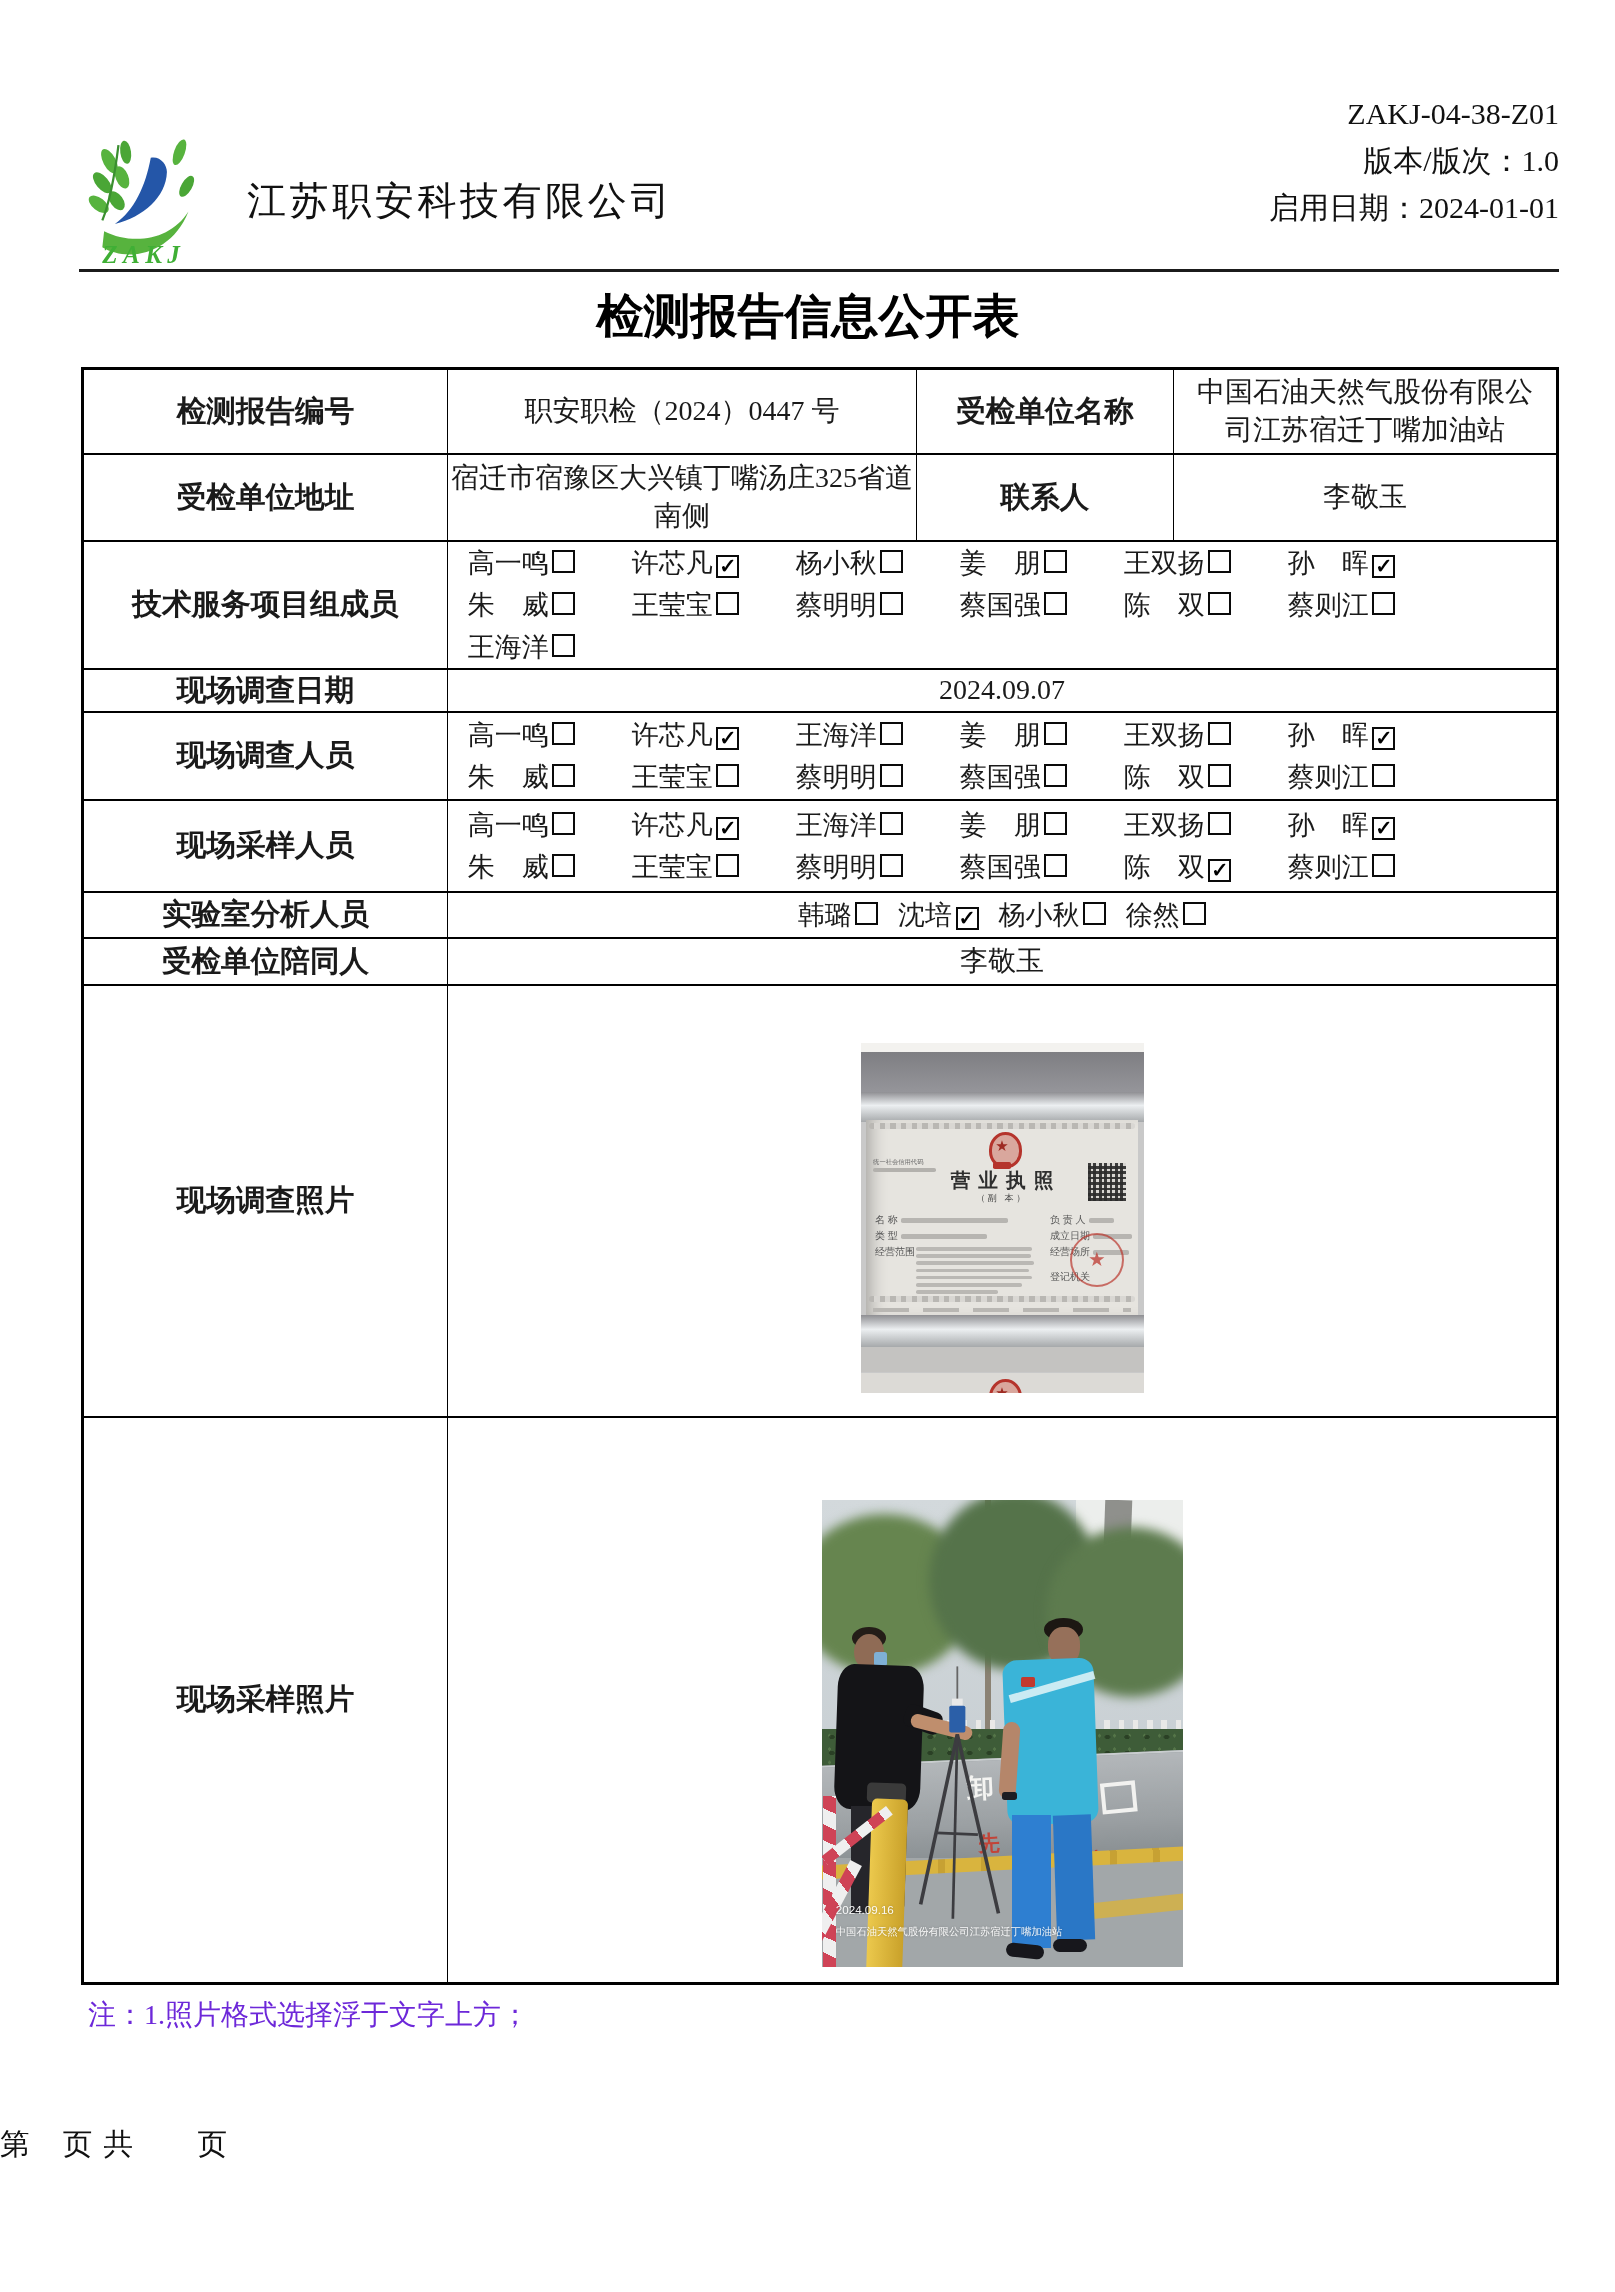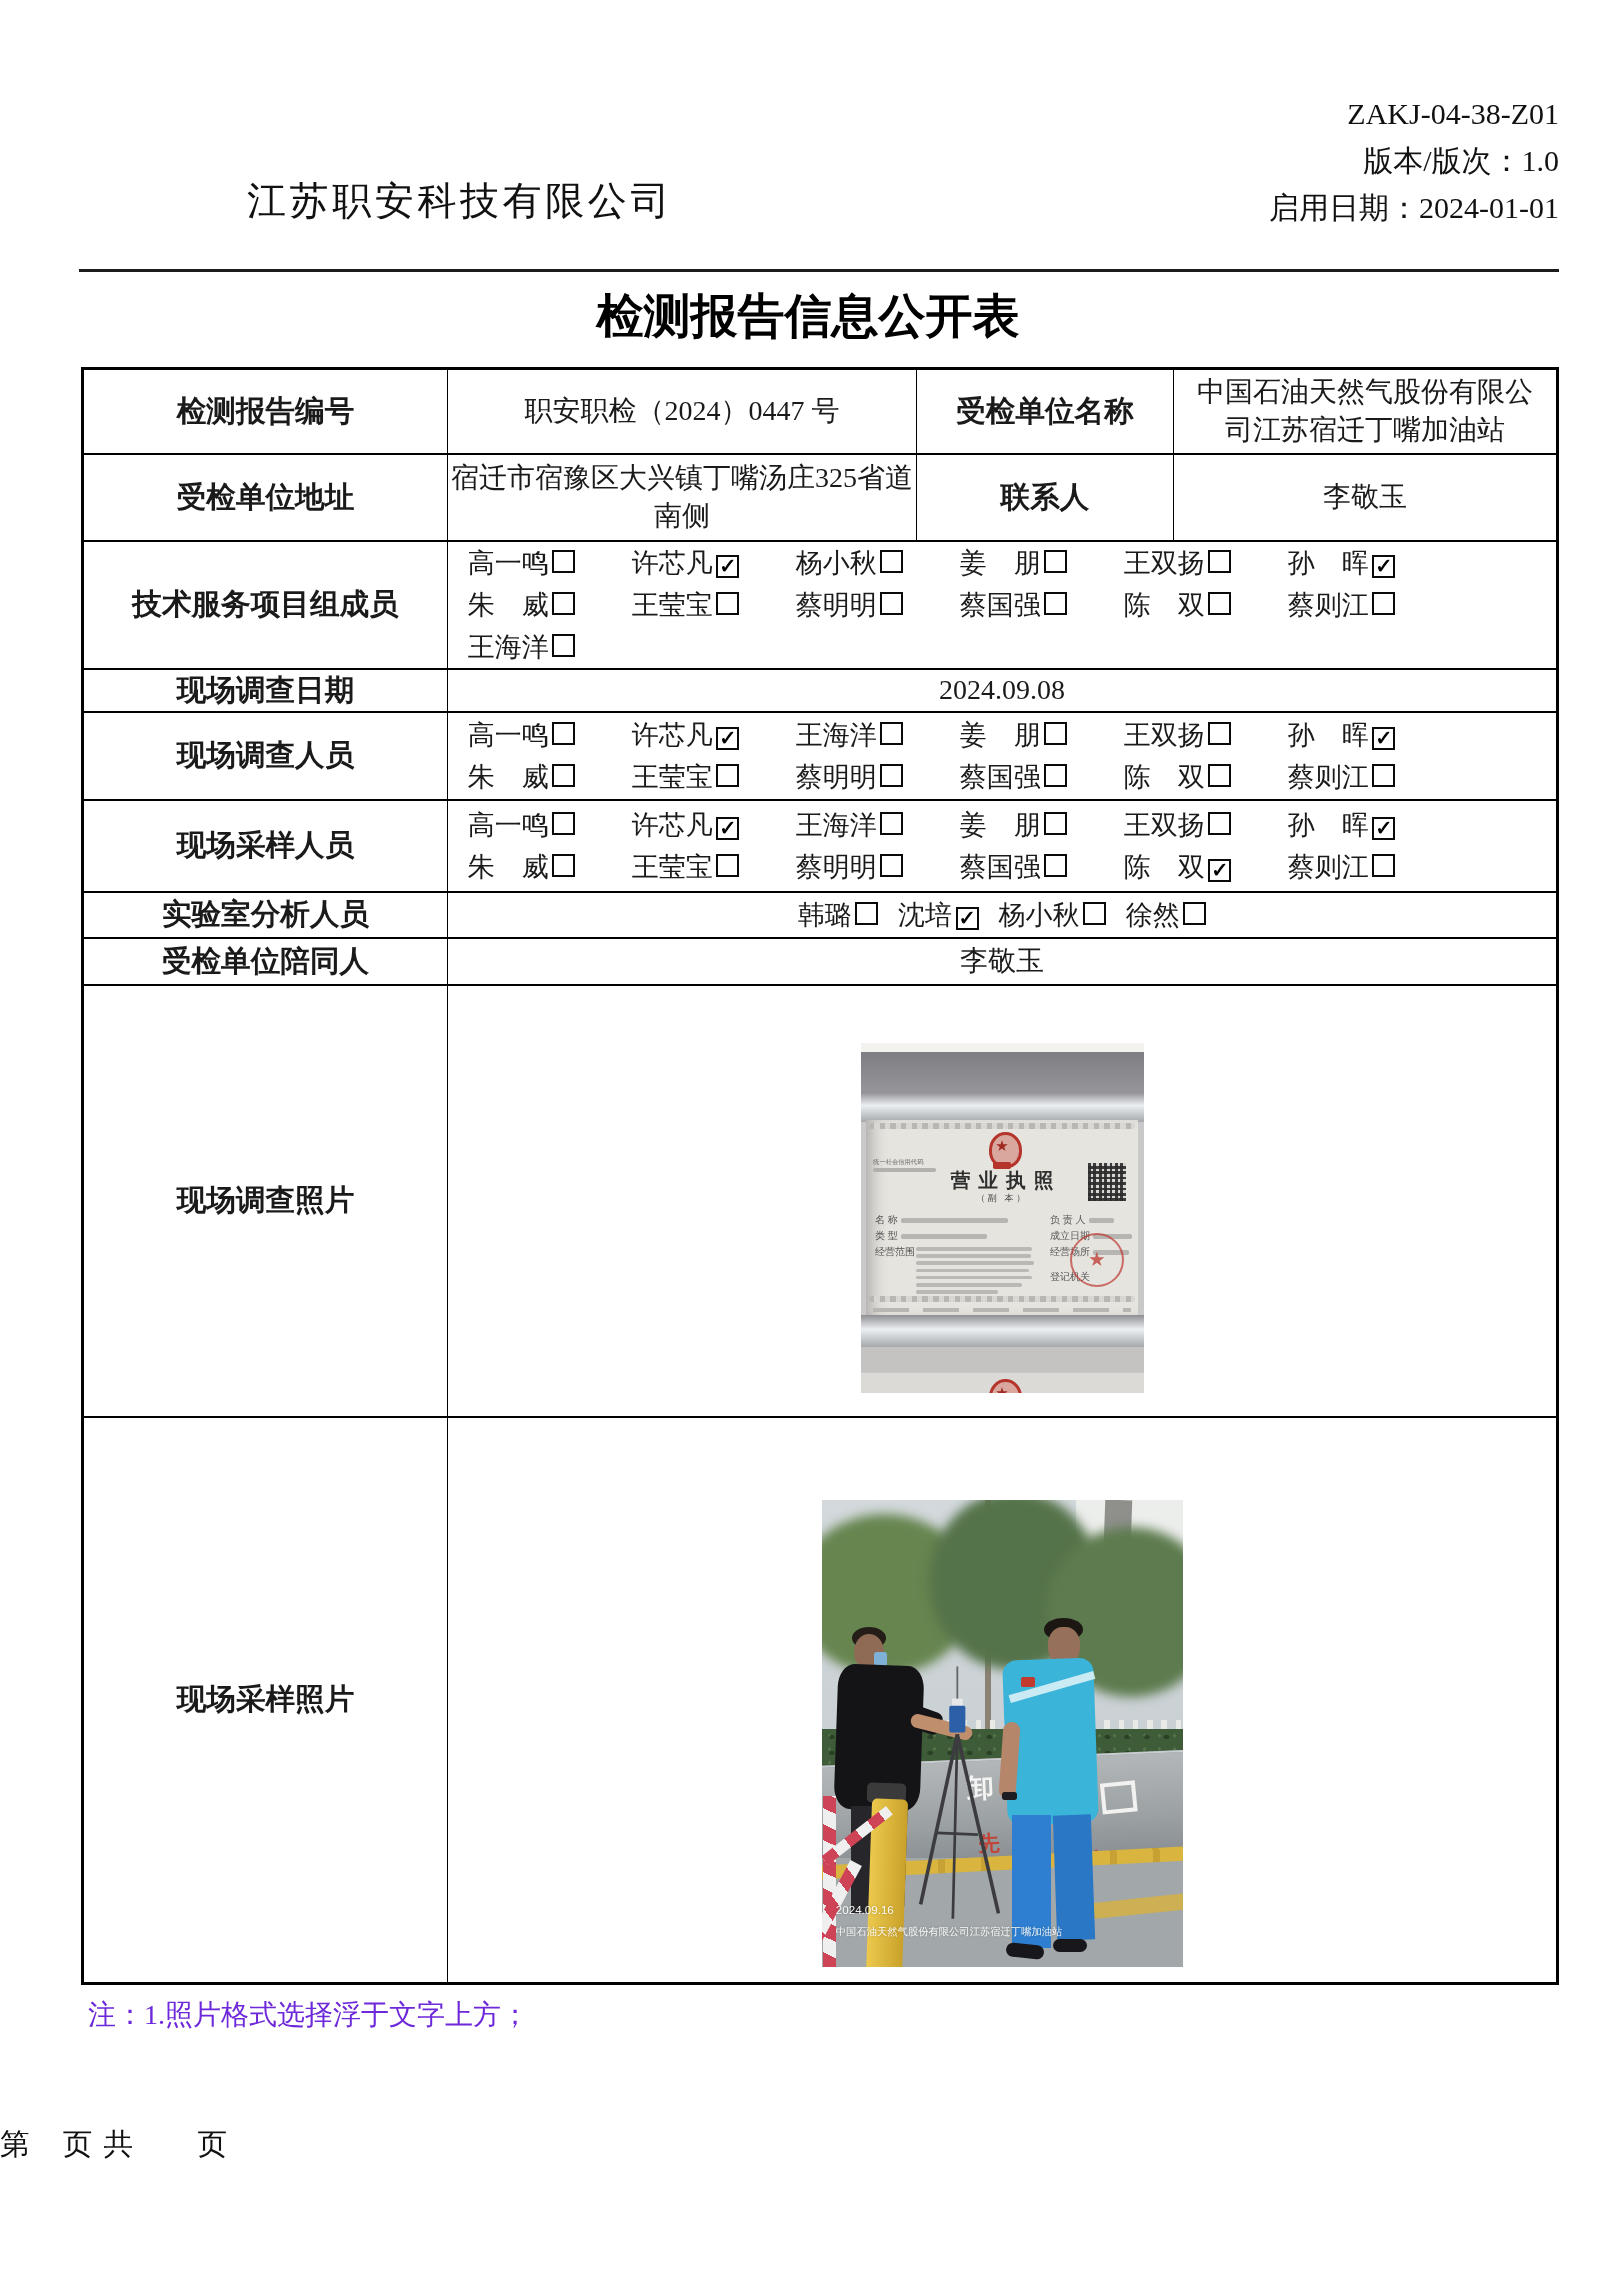--- a/index.html
+++ b/index.html
@@ -141,20 +141,38 @@
 
   
   .note{position:absolute;left:88px;top:1996px;font-size:28px;color:#6d28d9;}
   .pagefooter{position:absolute;left:0;top:2124px;width:100%;text-align:left;font-size:29.6px;color:#111;letter-spacing:1.8px;}
 </style>
 </head>
 <body>
 
 <div class="page">
 
+  <div class="logo">
+    <svg width="157" height="142" viewBox="0 0 175 158">
+      <g>
+        <path d="M80,34 C74,66 62,92 40,108 C72,100 97,78 98,50 C98,42 91,32 80,34 Z" fill="#2456a8"></path>
+        <path d="M28,116 C60,132 102,126 122,94 C104,140 56,152 26,134 Z" fill="#57b33e"></path>
+        <ellipse cx="34" cy="38" rx="7" ry="15" fill="#57b33e" transform="rotate(-28 34 38)"></ellipse>
+        <ellipse cx="26" cy="62" rx="7" ry="14" fill="#4aa636" transform="rotate(-40 26 62)"></ellipse>
+        <ellipse cx="22" cy="86" rx="7" ry="13" fill="#57b33e" transform="rotate(-52 22 86)"></ellipse>
+        <ellipse cx="52" cy="28" rx="6" ry="13" fill="#4aa636" transform="rotate(-8 52 28)"></ellipse>
+        <ellipse cx="48" cy="56" rx="7" ry="13" fill="#57b33e" transform="rotate(-22 48 56)"></ellipse>
+        <ellipse cx="42" cy="82" rx="7" ry="12" fill="#4aa636" transform="rotate(-36 42 82)"></ellipse>
+        <ellipse cx="112" cy="28" rx="6" ry="15" fill="#57b33e" transform="rotate(20 112 28)"></ellipse>
+        <ellipse cx="120" cy="66" rx="6" ry="13" fill="#4aa636" transform="rotate(30 120 66)"></ellipse>
+        <path d="M44,20 C40,52 34,84 26,104" stroke="#3a8f2f" stroke-width="2.5" fill="none"></path>
+        <text x="26" y="152" font-family="Liberation Serif, serif" font-style="italic" font-weight="bold" font-size="28" letter-spacing="6" fill="#3faf35">ZAKJ</text>
+      </g>
+    </svg>
+  </div>
   <div class="company">江苏职安科技有限公司</div>
   <div class="meta">
     <div>ZAKJ-04-38-Z01</div>
     <div>版本/版次：1.0</div>
     <div>启用日期：2024-01-01</div>
   </div>
   <div class="rule"></div>
 
   <div class="title">检测报告信息公开表</div>
 
@@ -197,21 +215,21 @@
               <span class="member"><span class="mname">陈　双</span><span class="cb"></span></span>
               <span class="member"><span class="mname">蔡则江</span><span class="cb"></span></span>
             </div>
             <div class="member-line">
               <span class="member"><span class="mname">王海洋</span><span class="cb"></span></span>
             </div>
           </td>
     </tr>
     <tr style="height:42px">
       <td class="lbl">现场调查日期</td>
-      <td class="center" colspan="3">2024.09.08</td>
+      <td class="center" colspan="3">2024.09.07</td>
     </tr>
     <tr style="height:88px">
       <td class="lbl">现场调查人员</td>
       <td class="memcell" colspan="3">
             <div class="member-line">
               <span class="member"><span class="mname">高一鸣</span><span class="cb"></span></span>
               <span class="member"><span class="mname">许芯凡</span><span class="cb on">✓</span></span>
               <span class="member"><span class="mname">王海洋</span><span class="cb"></span></span>
               <span class="member"><span class="mname">姜　朋</span><span class="cb"></span></span>
               <span class="member"><span class="mname">王双扬</span><span class="cb"></span></span>

